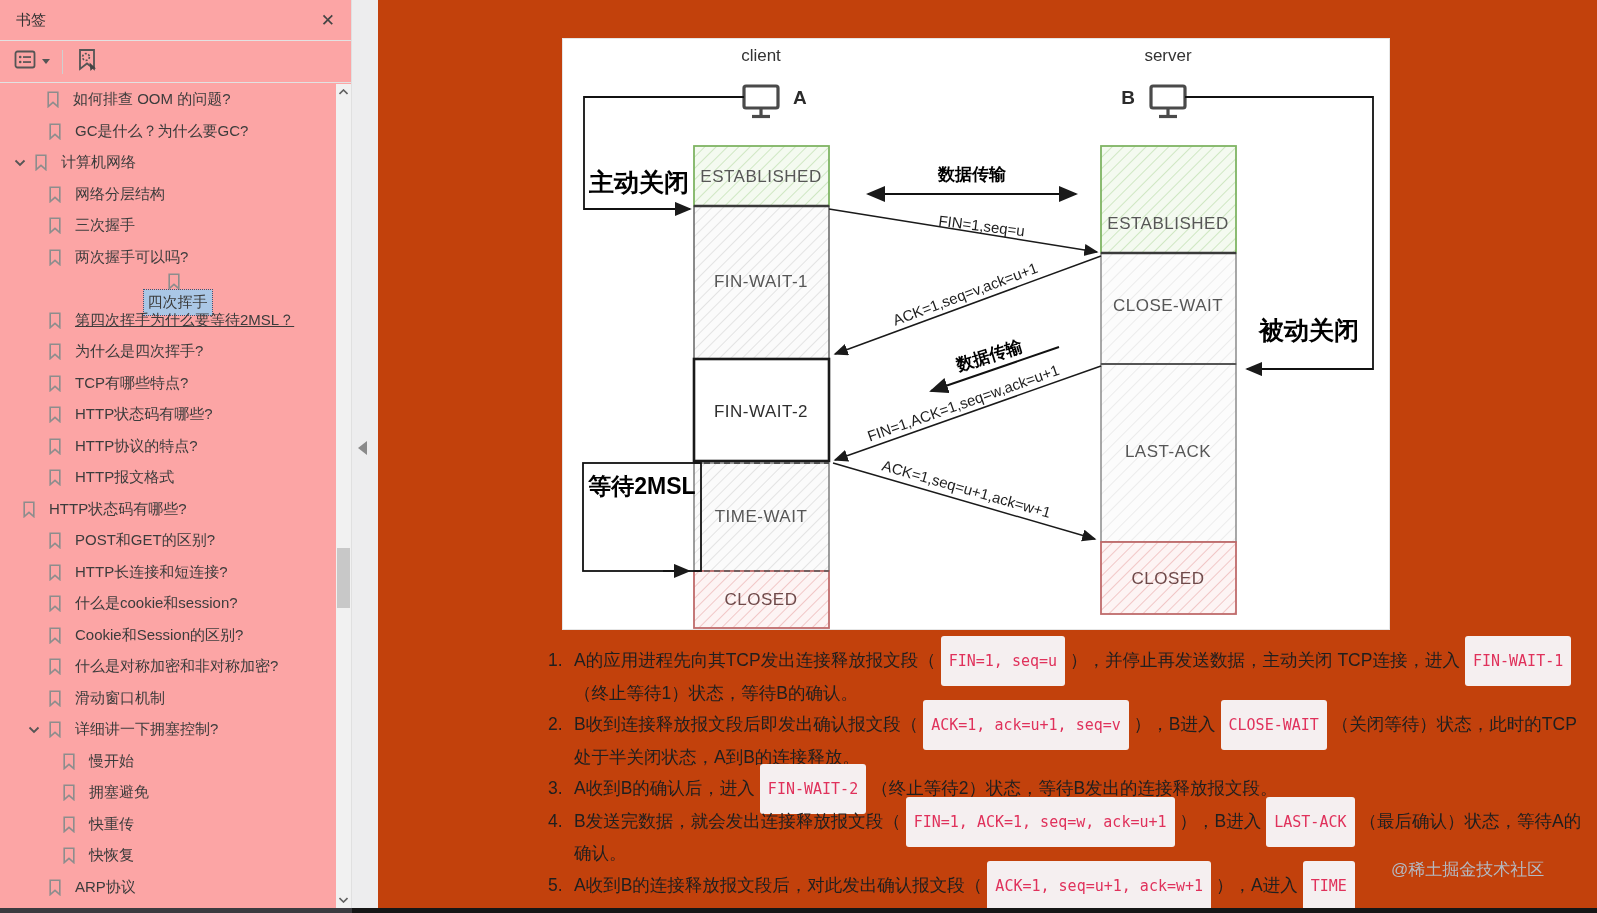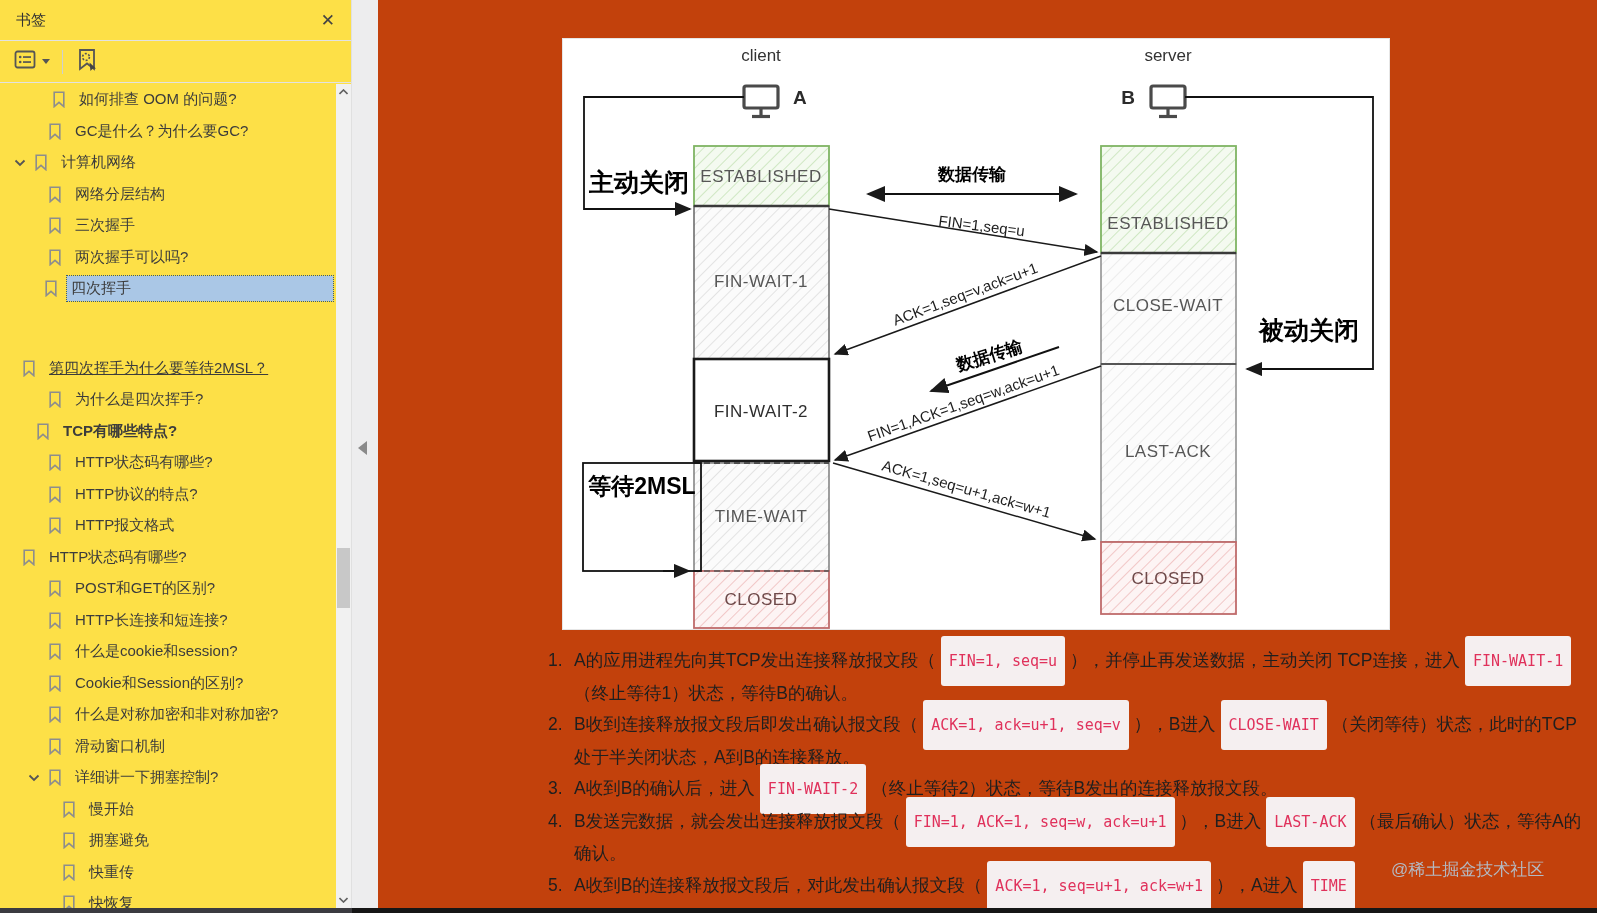--- a/index.html
+++ b/index.html
@@ -1,18 +1,18 @@
 <!DOCTYPE html>
 <html><head>
 <meta charset="utf-8">
 <style>
   html,body{margin:0;padding:0;width:1597px;height:913px;overflow:hidden;background:#fff;
     font-family:"Liberation Sans","DejaVu Sans",sans-serif;}
   
-  .sidebar{position:absolute;left:0;top:0;width:352px;height:908px;background:#fde047;
+  .sidebar{position:absolute;left:0;top:0;width:352px;height:908px;background:#fca5a5;
     border-right:1px solid #e0e0e0;box-sizing:border-box;}
   .sb-title-row{height:40px;border-bottom:1px solid #e2e2e2;display:flex;align-items:center;
     justify-content:space-between;padding:0 16px;}
   .sb-title{font-size:15px;color:#333;}
   .sb-close{font-size:17px;color:#444;cursor:pointer;line-height:1;}
   .sb-toolbar{height:41px;border-bottom:1px solid #e2e2e2;display:flex;align-items:center;padding:0 14px;}
   .tb-sep{width:1px;height:24px;background:#cfcfcf;margin:0 12px;}
   .tb-caret{width:0;height:0;border-left:4px solid transparent;border-right:4px solid transparent;
     border-top:5px solid #555;margin-left:6px;}
   .tb-btn{display:flex;align-items:center;cursor:pointer;}
@@ -80,21 +80,21 @@
       <span>
         <svg width="24" height="24" viewBox="0 0 24 24">
           <path d="M5 2 H19 V21 L12 15.5 5 21 Z" fill="none" stroke="#555" stroke-width="1.8"></path>
           <circle cx="11" cy="9" r="3.4" fill="none" stroke="#555" stroke-width="1.6" stroke-dasharray="2 1.6"></circle>
           <path d="M14.5 14.5 L21 20.5 L17.5 20.8 L15.5 23 Z" fill="#444"></path>
         </svg>
       </span>
     </span>
   </div>
   <div class="bm-list" id="bookmark-list">
-      <div class="bm-row" style="padding-left: 30px;">
+      <div class="bm-row" style="padding-left: 24px;">
         <span class="bm-chev"></span>
         <span class="bm-ic">
           <svg width="14" height="17" viewBox="0 0 14 17">
             <path d="M2.2 1.2 H11.8 V15.6 L7 11.3 2.2 15.6 Z" fill="none" stroke="#8d8d8d" stroke-width="1.6"></path>
           </svg>
         </span>
         <span class="bm-label">如何排查 OOM 的问题?</span>
       </div>
       <div class="bm-row" style="padding-left: 26px;">
         <span class="bm-chev"></span>
@@ -138,48 +138,48 @@
       </div>
       <div class="bm-row" style="padding-left: 26px;">
         <span class="bm-chev"></span>
         <span class="bm-ic">
           <svg width="14" height="17" viewBox="0 0 14 17">
             <path d="M2.2 1.2 H11.8 V15.6 L7 11.3 2.2 15.6 Z" fill="none" stroke="#8d8d8d" stroke-width="1.6"></path>
           </svg>
         </span>
         <span class="bm-label">两次握手可以吗?</span>
       </div>
-      <div class="bm-row" style="padding-left: 22px;">
+      <div class="bm-row" style="padding-left: 22px; flex-direction: column;">
         <span class="bm-chev"></span>
         <span class="bm-ic">
           <svg width="14" height="17" viewBox="0 0 14 17">
             <path d="M2.2 1.2 H11.8 V15.6 L7 11.3 2.2 15.6 Z" fill="none" stroke="#8d8d8d" stroke-width="1.6"></path>
           </svg>
         </span>
         <span class="bm-label selected">四次挥手</span>
       </div>
-      <div class="bm-row" style=" margin-top: 48px;">
+      <div class="bm-row" style="padding-left: 26px;">
         <span class="bm-chev"></span>
         <span class="bm-ic">
           <svg width="14" height="17" viewBox="0 0 14 17">
             <path d="M2.2 1.2 H11.8 V15.6 L7 11.3 2.2 15.6 Z" fill="none" stroke="#8d8d8d" stroke-width="1.6"></path>
           </svg>
         </span>
         <span class="bm-label underline">第四次挥手为什么要等待2MSL？</span>
       </div>
       <div class="bm-row" style="padding-left: 26px;">
         <span class="bm-chev"></span>
         <span class="bm-ic">
           <svg width="14" height="17" viewBox="0 0 14 17">
             <path d="M2.2 1.2 H11.8 V15.6 L7 11.3 2.2 15.6 Z" fill="none" stroke="#8d8d8d" stroke-width="1.6"></path>
           </svg>
         </span>
         <span class="bm-label">为什么是四次挥手?</span>
       </div>
-      <div class="bm-row" style="padding-left: 14px; font-weight: bold;">
+      <div class="bm-row" style="padding-left: 26px;">
         <span class="bm-chev"></span>
         <span class="bm-ic">
           <svg width="14" height="17" viewBox="0 0 14 17">
             <path d="M2.2 1.2 H11.8 V15.6 L7 11.3 2.2 15.6 Z" fill="none" stroke="#8d8d8d" stroke-width="1.6"></path>
           </svg>
         </span>
         <span class="bm-label">TCP有哪些特点?</span>
       </div>
       <div class="bm-row" style="padding-left: 26px;">
         <span class="bm-chev"></span>

